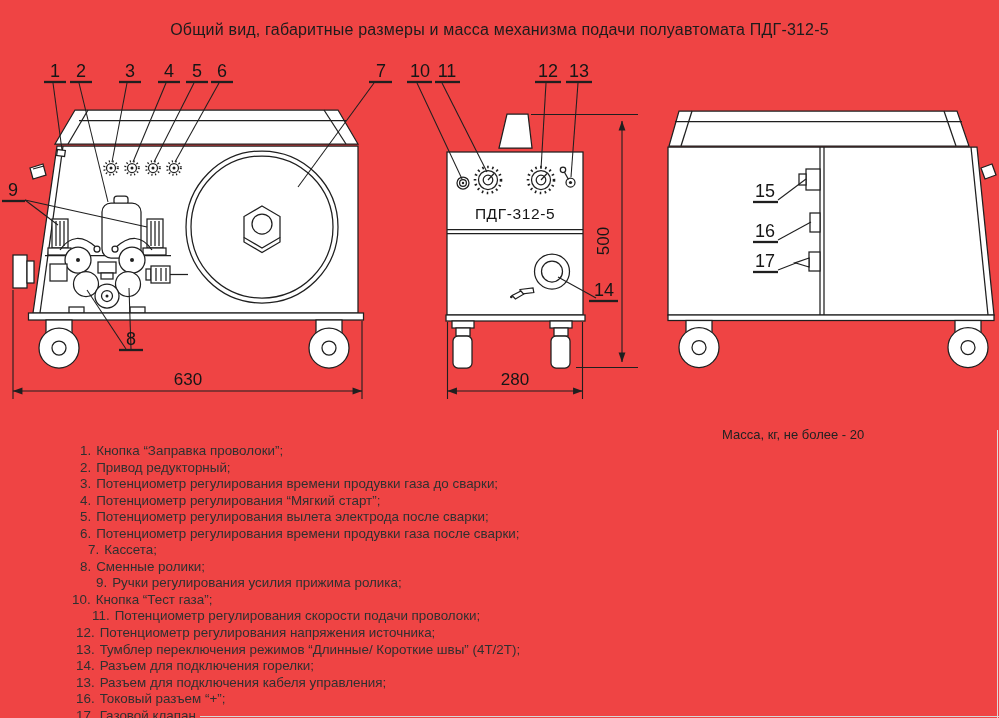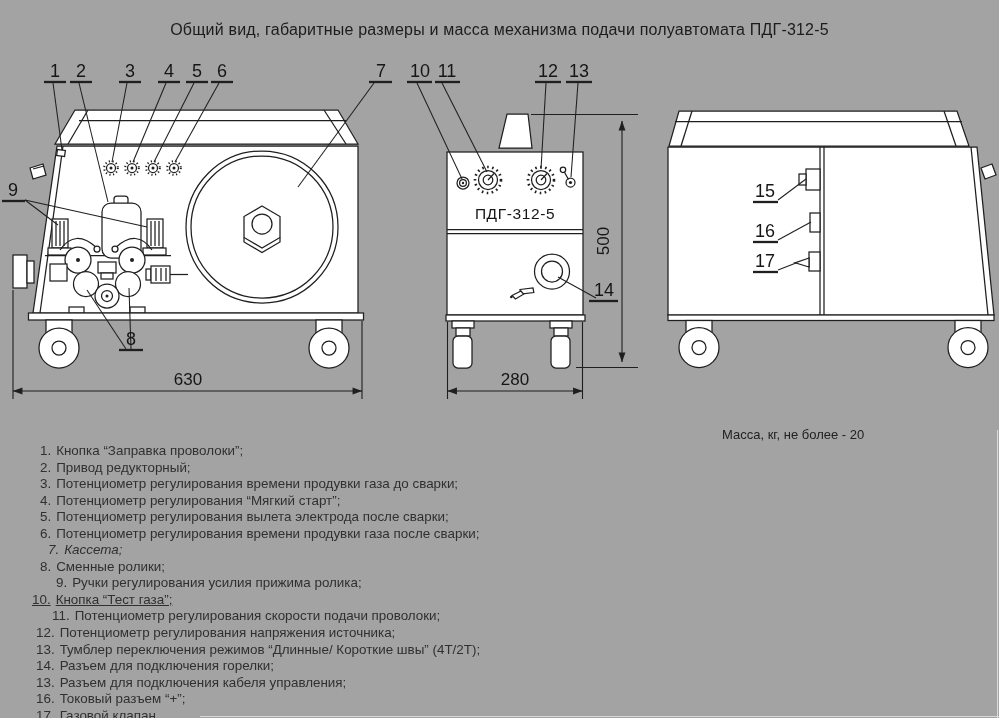--- a/index.html
+++ b/index.html
@@ -1,23 +1,23 @@
 <!DOCTYPE html>
 <html><head>
 <meta charset="utf-8">
 <style>
   html,body{margin:0;padding:0;background:#fff;}
   body{width:999px;height:718px;position:relative;overflow:hidden;
        font-family:"Liberation Sans","DejaVu Sans",sans-serif;color:#2d2d2d;}
-  .page{position:absolute;inset:0;background:#a3a3a3;}
+  .page{position:absolute;inset:0;background:#ef4444;}
   .title{position:absolute;top:21px;left:0;width:100%;text-align:center;
          font-size:16px;color:#1c1c1c;letter-spacing:.2px;}
   svg.drawing{position:absolute;top:0;left:0;}
   .legend{position:absolute;left:0;top:443px;width:660px;font-size:13.4px;color:#303030;}
-  .legend-row{line-height:16.55px;white-space:nowrap;}
+  .legend-row{line-height:16.55px;white-space:nowrap;margin-left:40px;}
   .legend-num{margin-right:5px;}
   .mass-note{position:absolute;left:722px;top:427px;font-size:13px;color:#222;}
   .edge-b{position:absolute;left:200px;top:716px;width:799px;height:1px;background:#d7d7d7;}
   .edge-r{position:absolute;left:997px;top:430px;width:1px;height:288px;background:#dcdcdc;}
 
   
   .ln{stroke:#1f1f1f;stroke-width:1.25;fill:none;stroke-linejoin:miter;}
   .fw{stroke:#1f1f1f;stroke-width:1.25;fill:#fff;}
   .fb{fill:#1f1f1f;stroke:none;}
   .cl{stroke:#1f1f1f;stroke-width:1.05;fill:none;}
@@ -335,24 +335,24 @@
 
   <div class="mass-note">Масса, кг, не более - 20</div>
 
   <div class="legend">
       <div class="legend-row" style="padding-left: 40px;"><span class="legend-num">1.</span><span class="legend-text">Кнопка “Заправка проволоки”;</span></div>
       <div class="legend-row" style="padding-left: 40px;"><span class="legend-num">2.</span><span class="legend-text">Привод редукторный;</span></div>
       <div class="legend-row" style="padding-left: 40px;"><span class="legend-num">3.</span><span class="legend-text">Потенциометр регулирования времени продувки газа до сварки;</span></div>
       <div class="legend-row" style="padding-left: 40px;"><span class="legend-num">4.</span><span class="legend-text">Потенциометр регулирования “Мягкий старт”;</span></div>
       <div class="legend-row" style="padding-left: 40px;"><span class="legend-num">5.</span><span class="legend-text">Потенциометр регулирования вылета электрода после сварки;</span></div>
       <div class="legend-row" style="padding-left: 40px;"><span class="legend-num">6.</span><span class="legend-text">Потенциометр регулирования времени продувки газа после сварки;</span></div>
-      <div class="legend-row" style="padding-left: 48px; font-style: italic;"><span class="legend-num">7.</span><span class="legend-text">Кассета;</span></div>
+      <div class="legend-row" style="padding-left: 48px;"><span class="legend-num">7.</span><span class="legend-text">Кассета;</span></div>
       <div class="legend-row" style="padding-left: 40px;"><span class="legend-num">8.</span><span class="legend-text">Сменные ролики;</span></div>
       <div class="legend-row" style="padding-left: 56px;"><span class="legend-num">9.</span><span class="legend-text">Ручки регулирования усилия прижима ролика;</span></div>
-      <div class="legend-row" style="padding-left: 32px; text-decoration: underline;"><span class="legend-num">10.</span><span class="legend-text">Кнопка “Тест газа”;</span></div>
+      <div class="legend-row" style="padding-left: 32px;"><span class="legend-num">10.</span><span class="legend-text">Кнопка “Тест газа”;</span></div>
       <div class="legend-row" style="padding-left: 52px;"><span class="legend-num">11.</span><span class="legend-text">Потенциометр регулирования скорости подачи проволоки;</span></div>
       <div class="legend-row" style="padding-left: 36px;"><span class="legend-num">12.</span><span class="legend-text">Потенциометр регулирования напряжения источника;</span></div>
       <div class="legend-row" style="padding-left: 36px;"><span class="legend-num">13.</span><span class="legend-text">Тумблер переключения режимов “Длинные/ Короткие швы” (4Т/2Т);</span></div>
       <div class="legend-row" style="padding-left: 36px;"><span class="legend-num">14.</span><span class="legend-text">Разъем для подключения горелки;</span></div>
       <div class="legend-row" style="padding-left: 36px;"><span class="legend-num">13.</span><span class="legend-text">Разъем для подключения кабеля управления;</span></div>
       <div class="legend-row" style="padding-left: 36px;"><span class="legend-num">16.</span><span class="legend-text">Токовый разъем “+”;</span></div>
       <div class="legend-row" style="padding-left: 36px;"><span class="legend-num">17.</span><span class="legend-text">Газовой клапан.</span></div>
     </div>
 
   <div class="edge-b"></div>

